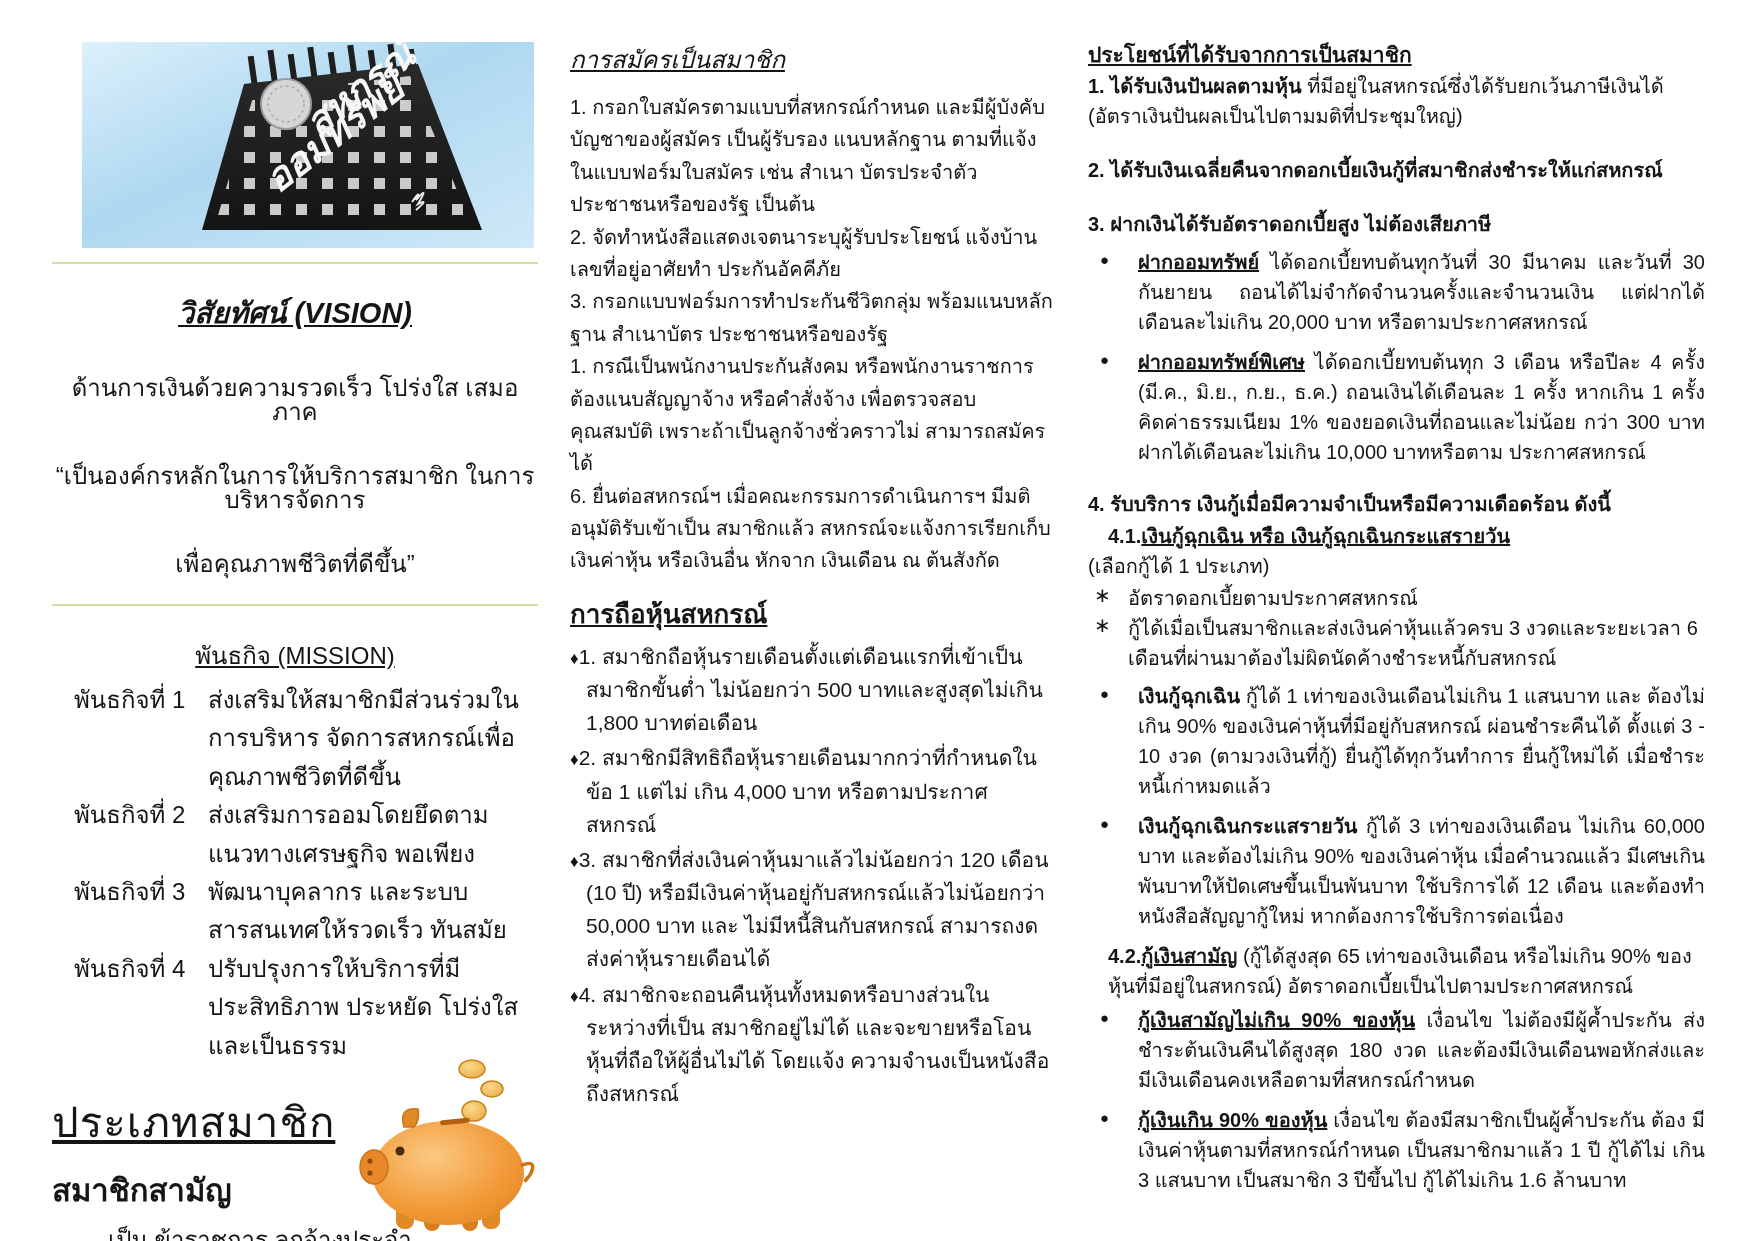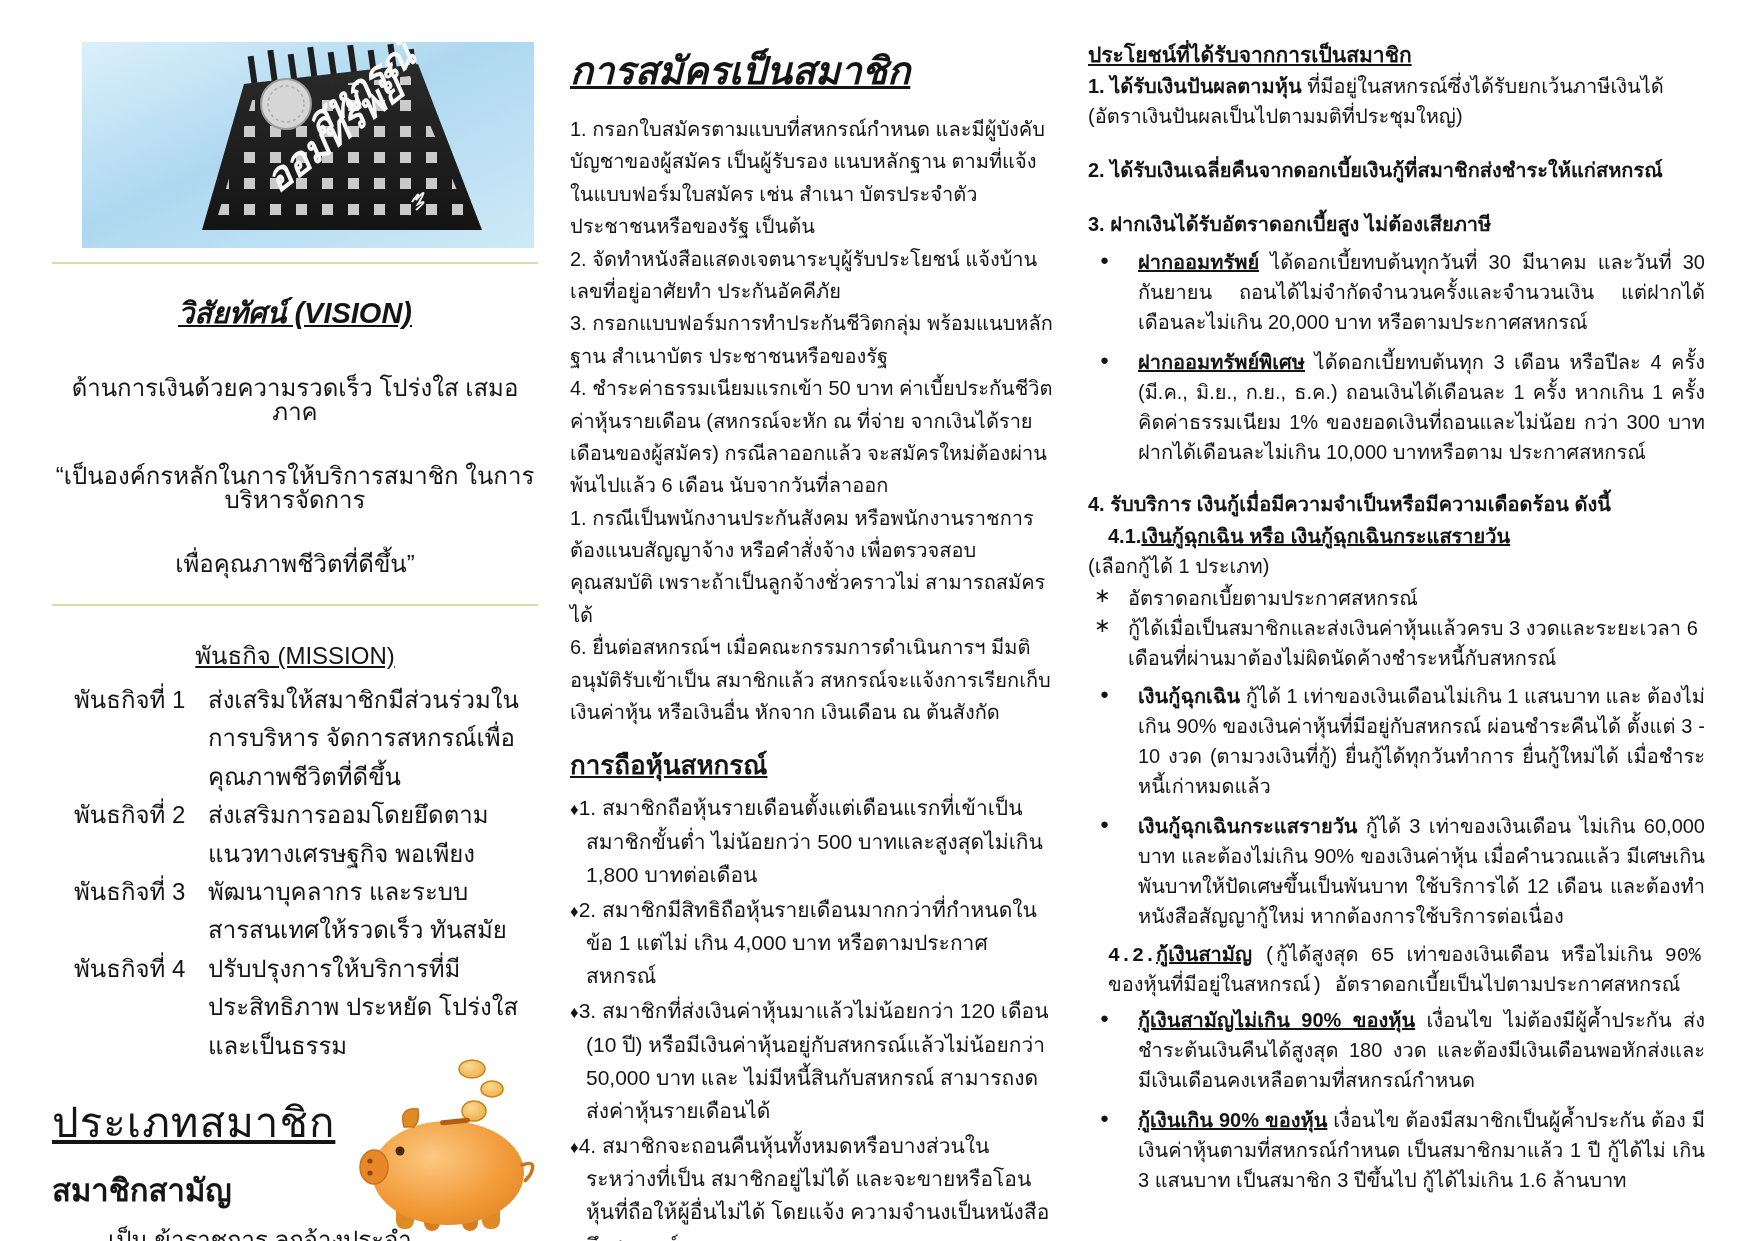--- a/index.html
+++ b/index.html
@@ -32,21 +32,21 @@
   .member-heading {
     display:inline-block; font-size:42px; font-weight:normal;
     text-decoration:underline; letter-spacing:1px; margin:10px 0 2px 0;
   }
   .member-sub { font-size:31px; font-weight:bold; margin-top:8px; }
   .member-text { font-size:24px; line-height:1.55; margin-top:6px; text-indent:56px; }
 
   
   .col-mid { width:486px; flex:0 0 486px; padding-top:6px; }
   .apply-heading {
-    display:inline-block; font-size:38px; font-weight:bold; font-style:italic;
+    display:inline-block; font-size:24px; font-weight:normal; font-style:italic;
     text-decoration:underline; margin-bottom:12px;
   }
   .apply-item { font-size:20px; line-height:1.62; }
   .shares-heading {
     display:inline-block; font-size:26px; font-weight:bold;
     text-decoration:underline; margin:16px 0 6px 0;
   }
   .share-item { font-size:21px; line-height:1.58; padding-left:16px; text-indent:-16px; margin-bottom:2px; }
   .share-item .diamond { font-size:17px; }
 
@@ -200,21 +200,20 @@
     </div>
   </div>
 
   <div class="col-mid">
 
     <h2 class="apply-heading">การสมัครเป็นสมาชิก</h2>
 
     <p class="apply-item">1. กรอกใบสมัครตามแบบที่สหกรณ์กำหนด  และมีผู้บังคับบัญชาของผู้สมัคร เป็นผู้รับรอง แนบหลักฐาน  ตามที่แจ้งในแบบฟอร์มใบสมัคร  เช่น  สำเนา บัตรประจำตัวประชาชนหรือของรัฐ  เป็นต้น</p>
     <p class="apply-item">2. จัดทำหนังสือแสดงเจตนาระบุผู้รับประโยชน์   แจ้งบ้านเลขที่อยู่อาศัยทำ ประกันอัคคีภัย</p>
     <p class="apply-item">3. กรอกแบบฟอร์มการทำประกันชีวิตกลุ่ม พร้อมแนบหลักฐาน สำเนาบัตร ประชาชนหรือของรัฐ</p>
-    <p class="apply-item">4. ชำระค่าธรรมเนียมแรกเข้า 50  บาท ค่าเบี้ยประกันชีวิต ค่าหุ้นรายเดือน (สหกรณ์จะหัก ณ ที่จ่าย จากเงินได้รายเดือนของผู้สมัคร) กรณีลาออกแล้ว จะสมัครใหม่ต้องผ่านพ้นไปแล้ว  6  เดือน นับจากวันที่ลาออก</p>
     <p class="apply-item">1. กรณีเป็นพนักงานประกันสังคม หรือพนักงานราชการ ต้องแนบสัญญาจ้าง หรือคำสั่งจ้าง เพื่อตรวจสอบคุณสมบัติ เพราะถ้าเป็นลูกจ้างชั่วคราวไม่ สามารถสมัครได้</p>
     <p class="apply-item">6. ยื่นต่อสหกรณ์ฯ  เมื่อคณะกรรมการดำเนินการฯ มีมติอนุมัติรับเข้าเป็น สมาชิกแล้ว  สหกรณ์จะแจ้งการเรียกเก็บเงินค่าหุ้น หรือเงินอื่น หักจาก เงินเดือน ณ ต้นสังกัด</p>
 
     <h3 class="shares-heading">การถือหุ้นสหกรณ์</h3>
 
     <p class="share-item"><span class="diamond">♦</span><span>1. สมาชิกถือหุ้นรายเดือนตั้งแต่เดือนแรกที่เข้าเป็นสมาชิกขั้นต่ำ ไม่น้อยกว่า 500 บาทและสูงสุดไม่เกิน 1,800 บาทต่อเดือน</span></p>
     <p class="share-item"><span class="diamond">♦</span><span>2. สมาชิกมีสิทธิถือหุ้นรายเดือนมากกว่าที่กำหนดในข้อ 1 แต่ไม่ เกิน 4,000  บาท หรือตามประกาศสหกรณ์</span></p>
     <p class="share-item"><span class="diamond">♦</span><span>3. สมาชิกที่ส่งเงินค่าหุ้นมาแล้วไม่น้อยกว่า 120 เดือน (10 ปี) หรือมีเงินค่าหุ้นอยู่กับสหกรณ์แล้วไม่น้อยกว่า 50,000 บาท และ ไม่มีหนี้สินกับสหกรณ์  สามารถงดส่งค่าหุ้นรายเดือนได้</span></p>
     <p class="share-item"><span class="diamond">♦</span><span>4. สมาชิกจะถอนคืนหุ้นทั้งหมดหรือบางส่วนในระหว่างที่เป็น สมาชิกอยู่ไม่ได้ และจะขายหรือโอนหุ้นที่ถือให้ผู้อื่นไม่ได้ โดยแจ้ง ความจำนงเป็นหนังสือถึงสหกรณ์</span></p>
 
@@ -256,21 +255,21 @@
 
     <div class="r-bullet" style="margin-top:8px;">
       <span class="r-dot">●</span>
       <span class="r-btext"><span class="b-bold">เงินกู้ฉุกเฉิน</span><span> กู้ได้ 1 เท่าของเงินเดือนไม่เกิน  1  แสนบาท  และ ต้องไม่เกิน  90%  ของเงินค่าหุ้นที่มีอยู่กับสหกรณ์  ผ่อนชำระคืนได้ ตั้งแต่ 3 - 10 งวด (ตามวงเงินที่กู้) ยื่นกู้ได้ทุกวันทำการ ยื่นกู้ใหม่ได้ เมื่อชำระหนี้เก่าหมดแล้ว</span></span>
     </div>
     <div class="r-bullet">
       <span class="r-dot">●</span>
       <span class="r-btext"><span class="b-bold">เงินกู้ฉุกเฉินกระแสรายวัน</span><span>   กู้ได้  3  เท่าของเงินเดือน  ไม่เกิน 60,000 บาท และต้องไม่เกิน 90% ของเงินค่าหุ้น เมื่อคำนวณแล้ว มีเศษเกินพันบาทให้ปัดเศษขึ้นเป็นพันบาท  ใช้บริการได้  12  เดือน และต้องทำหนังสือสัญญากู้ใหม่ หากต้องการใช้บริการต่อเนื่อง</span></span>
     </div>
 
-    <p class="loan-sub" style="margin-bottom:4px;font-family:Liberation Mono, monospace;"><span class="b-bold">4.2.</span><span class="b-bold-u">กู้เงินสามัญ</span><span> (กู้ได้สูงสุด 65 เท่าของเงินเดือน หรือไม่เกิน 90% ของหุ้นที่มีอยู่ในสหกรณ์) อัตราดอกเบี้ยเป็นไปตามประกาศสหกรณ์</span></p>
+    <p class="loan-sub" style="margin-bottom:4px;"><span class="b-bold">4.2.</span><span class="b-bold-u">กู้เงินสามัญ</span><span> (กู้ได้สูงสุด 65 เท่าของเงินเดือน หรือไม่เกิน 90% ของหุ้นที่มีอยู่ในสหกรณ์) อัตราดอกเบี้ยเป็นไปตามประกาศสหกรณ์</span></p>
 
     <div class="r-bullet">
       <span class="r-dot">●</span>
       <span class="r-btext"><span class="b-bold-u">กู้เงินสามัญไม่เกิน 90% ของหุ้น</span><span>  เงื่อนไข ไม่ต้องมีผู้ค้ำประกัน ส่ง ชำระต้นเงินคืนได้สูงสุด  180  งวด  และต้องมีเงินเดือนพอหักส่งและ มีเงินเดือนคงเหลือตามที่สหกรณ์กำหนด</span></span>
     </div>
     <div class="r-bullet">
       <span class="r-dot">●</span>
       <span class="r-btext"><span class="b-bold-u">กู้เงินเกิน 90% ของหุ้น</span><span> เงื่อนไข ต้องมีสมาชิกเป็นผู้ค้ำประกัน ต้อง มีเงินค่าหุ้นตามที่สหกรณ์กำหนด เป็นสมาชิกมาแล้ว 1 ปี กู้ได้ไม่ เกิน 3 แสนบาท เป็นสมาชิก 3 ปีขึ้นไป กู้ได้ไม่เกิน 1.6 ล้านบาท</span></span>
     </div>
   </div>

